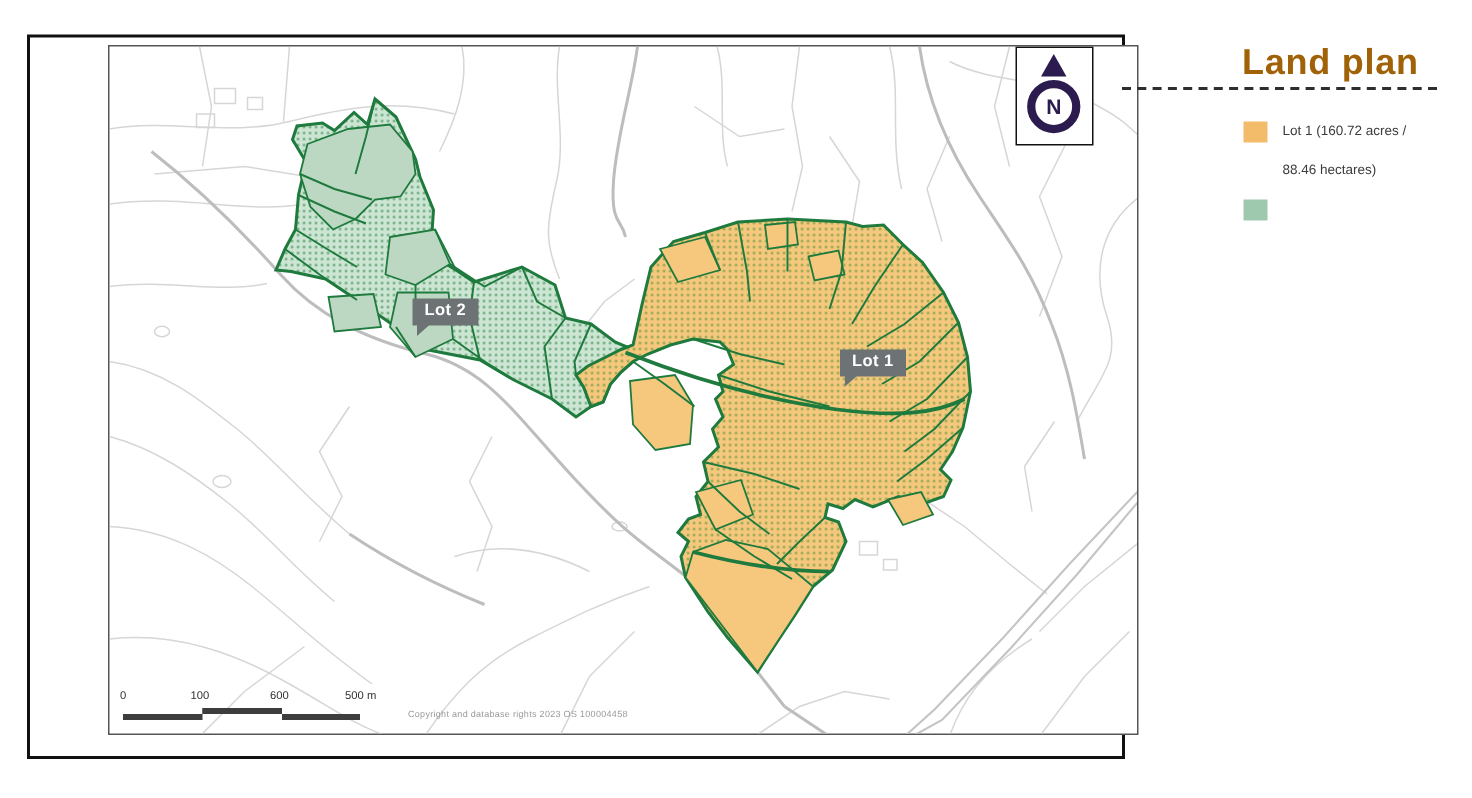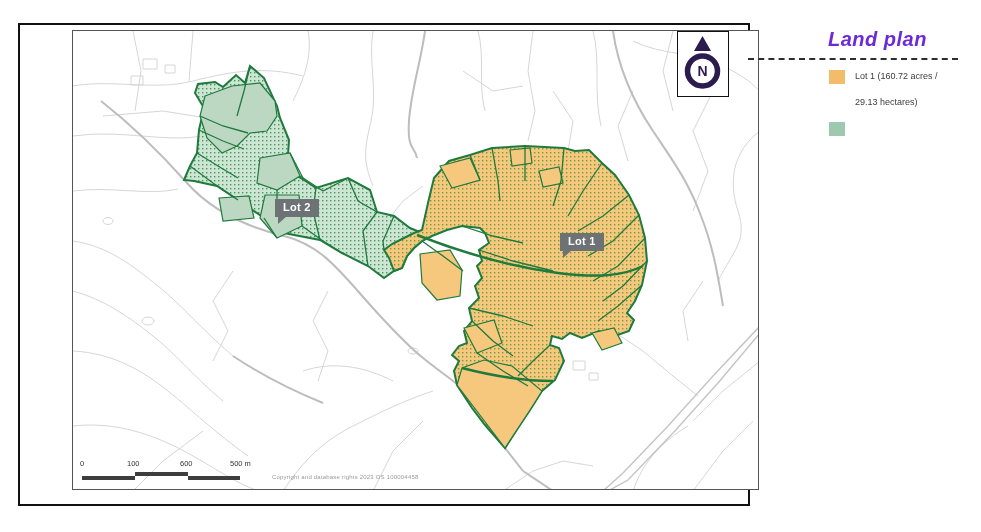--- a/index.html
+++ b/index.html
@@ -46,23 +46,23 @@
   .scalebar .tick{position:absolute;top:0;}
   .scalebar .bar{position:absolute;left:0;top:13px;width:158px;height:9px;}
   .scalebar .seg{position:absolute;height:4px;background:var(--scale-dark);}
   .seg.s1{left:0;top:4px;width:53px;}
   .seg.s2{left:53px;top:0;width:53px;border:1px solid var(--scale-dark);background:var(--scale-dark);}
   .seg.s3{left:106px;top:4px;width:52px;}
 
   .copyright{position:absolute;left:199px;top:443px;font-size:6px;color:#9a9a9a;letter-spacing:.2px;}
 
   
-  .panel-title{position:absolute;left:828px;top:28px;font-size:20px;font-weight:600;color:#6d28d9;letter-spacing:.5px;font-style:italic;}
+  .panel-title{position:absolute;left:828px;top:28px;font-size:24px;font-weight:600;color:#a16207;letter-spacing:.5px;}
   .panel-sep{position:absolute;left:748px;top:58px;width:210px;border-top:2px dashed #2e2e2e;}
-  .legend{position:absolute;left:829px;top:70px;width:140px;}
+  .legend{position:absolute;left:829px;top:81px;width:140px;}
   .legend-item{display:flex;gap:10px;margin-bottom:13px;}
   .legend-swatch{width:16px;height:14px;flex:0 0 16px;}
   .legend-text{font-size:9px;line-height:13px;color:#3c3c3c;white-space:pre-line;}
 </style>
 </head>
 <body>
 
 <div class="page">
 
   <div class="map-frame">
@@ -227,20 +227,20 @@
     </div>
   </div>
 
   <div class="panel-title">Land plan</div>
   <div class="panel-sep"></div>
 
   <div class="legend">
     <div class="legend-item">
       <div class="legend-swatch" style="background: rgb(242, 188, 107);"></div>
       <div class="legend-text"><span>Lot 1 (160.72 acres /</span><br>
-        <span>29.13 hectares)</span></div>
+        <span>88.46 hectares)</span></div>
     </div>
     <div class="legend-item">
       <div class="legend-swatch" style="background: rgb(159, 201, 174);"></div>
     </div>
   </div>
 
 </div>
 
 </body></html>

